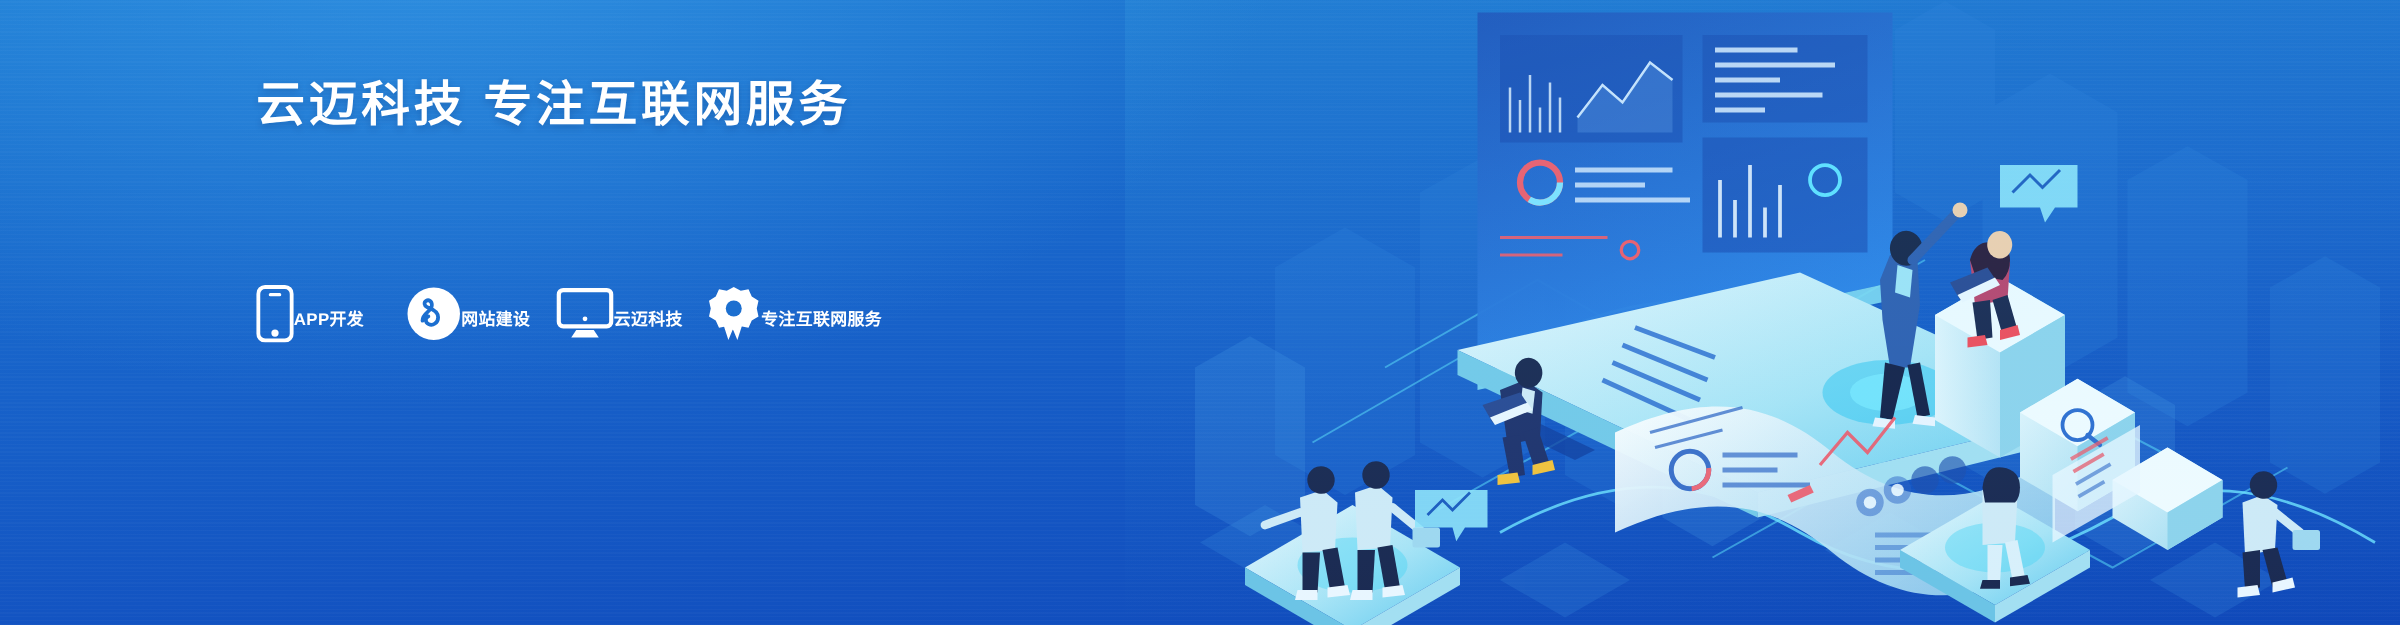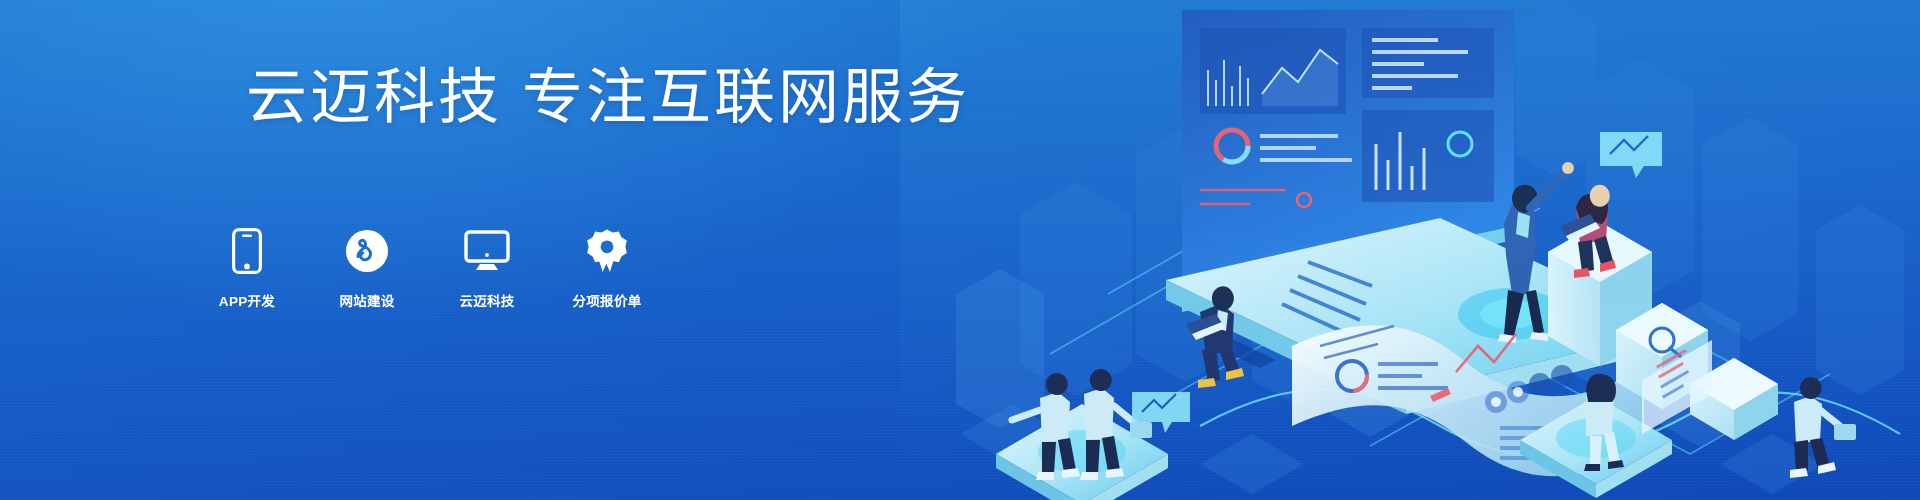--- a/index.html
+++ b/index.html
@@ -28,28 +28,27 @@
     pointer-events:none;
   }
 
   
   #text-block {
     position:absolute;
     left:205px; top:62px;
     width:700px;
   }
   #headline {
-    font-size:61px;
-    font-weight:normal;
+    font-size:39px;
+    font-weight:bold;
     color:#ffffff;
     letter-spacing:3px;
     line-height:1.18;
     white-space:nowrap;
     text-shadow:0 2px 6px rgba(0,30,90,0.22);
-    margin-left:41px;
   }
   #subtitle {
     margin-top:26px;
     font-size:21.5px;
     color:#eaf3ff;
     line-height:1.62;
     letter-spacing:0.4px;
     white-space:nowrap;
   }
   .sub-line { display:block; }
@@ -57,22 +56,20 @@
   
   #service-row {
     position:absolute;
     left:205px; top:228px;
     display:flex;
     align-items:flex-end;
     gap:36px;
   }
   .service-item {
     display:flex;
-    flex-direction:column;
-    align-items:center;
     width:84px;
     cursor:pointer;
   }
   .service-icon {
     height:46px;
     display:flex;
     align-items:center;
     justify-content:center;
   }
   .service-icon svg { display:block; }
@@ -454,17 +451,17 @@
     <div class="service-item">
       <span class="service-icon">
         <svg width="44" height="44" viewBox="0 0 44 44">
           <path d="M22 0.5 l5.6 3.1 l6.2 -1.2 l2.6 5.8 l5.4 3.3 l-1.4 6.3 l1.4 6.3 l-5.4 3.3
                    l-2.6 5.8 l-6.2 -1.2 L22 35.1 l-5.6 -3.1 l-6.2 1.2 l-2.6 -5.8 l-5.4 -3.3
                    l1.4 -6.3 l-1.4 -6.3 l5.4 -3.3 l2.6 -5.8 l6.2 1.2 Z" fill="#ffffff"></path>
           <circle cx="22" cy="17.8" r="6.4" fill="#1c6fd0"></circle>
           <path d="M13.5 30 l4.2 13 l3.6 -8.6 l3.6 8.6 l4.2 -13 z" fill="#ffffff"></path>
         </svg>
       </span>
-      <span class="service-label">分项报价单</span>
+      <span class="service-label">专注互联网服务</span>
     </div>
 
   </div>
 </div>
 
 </body></html>

